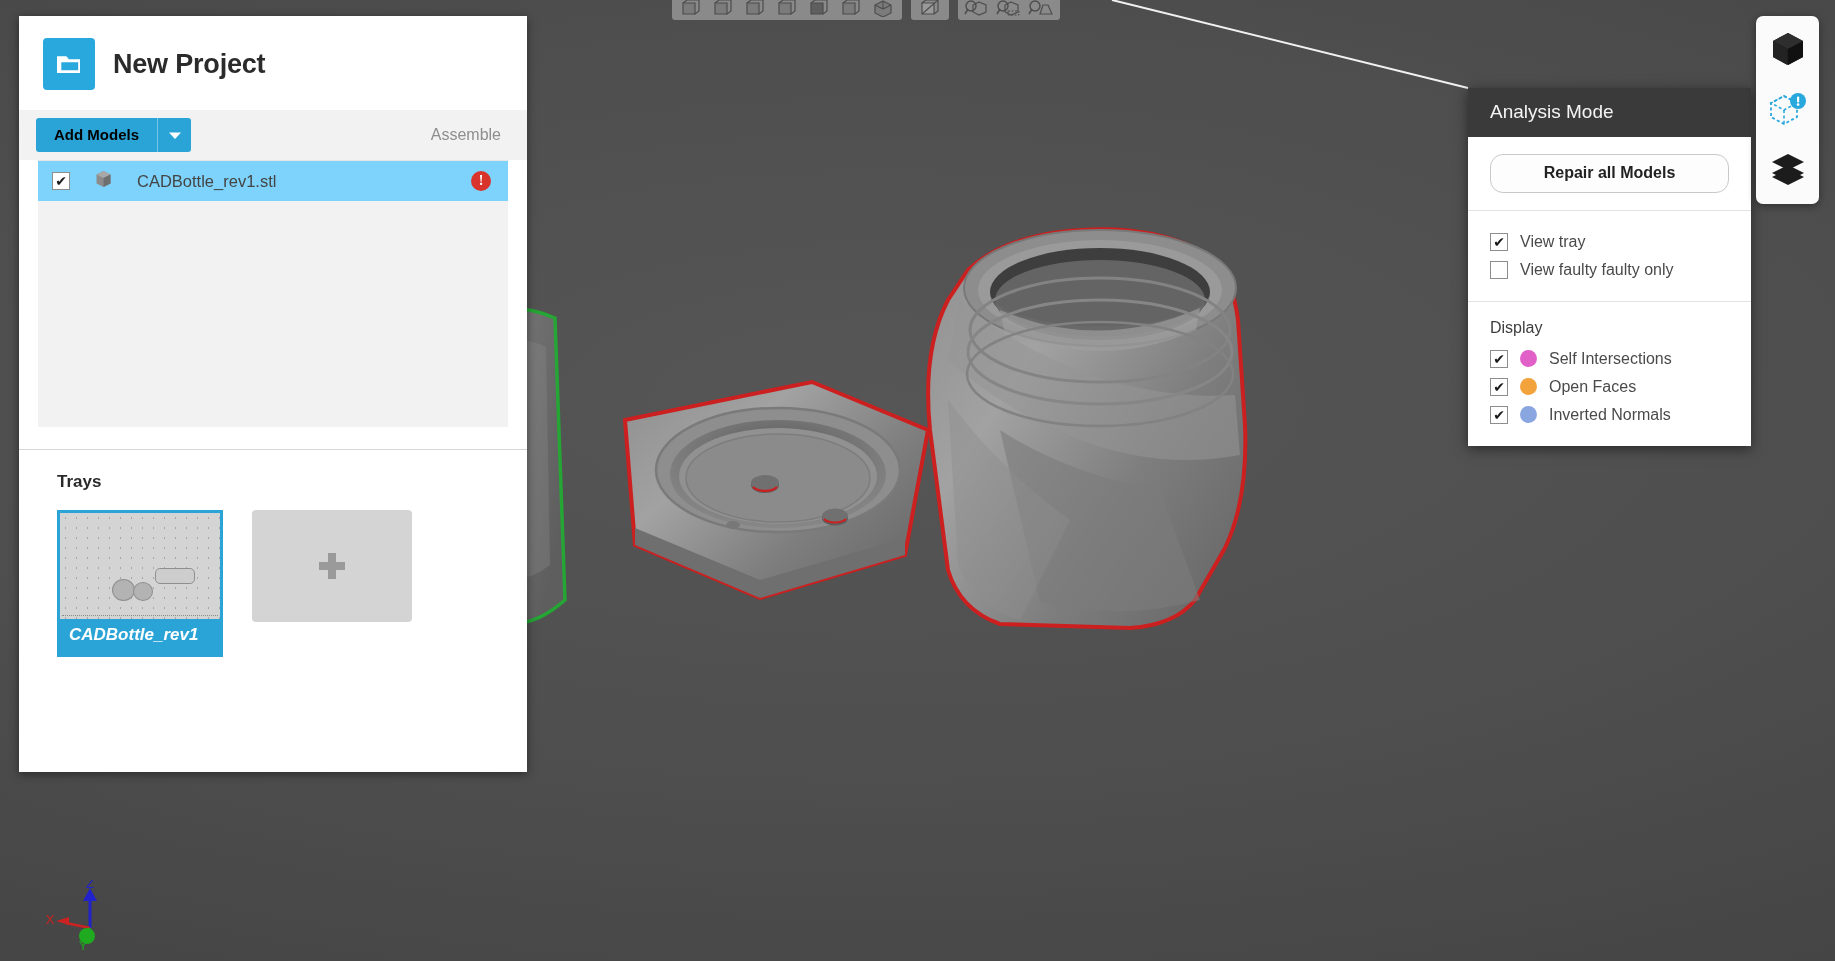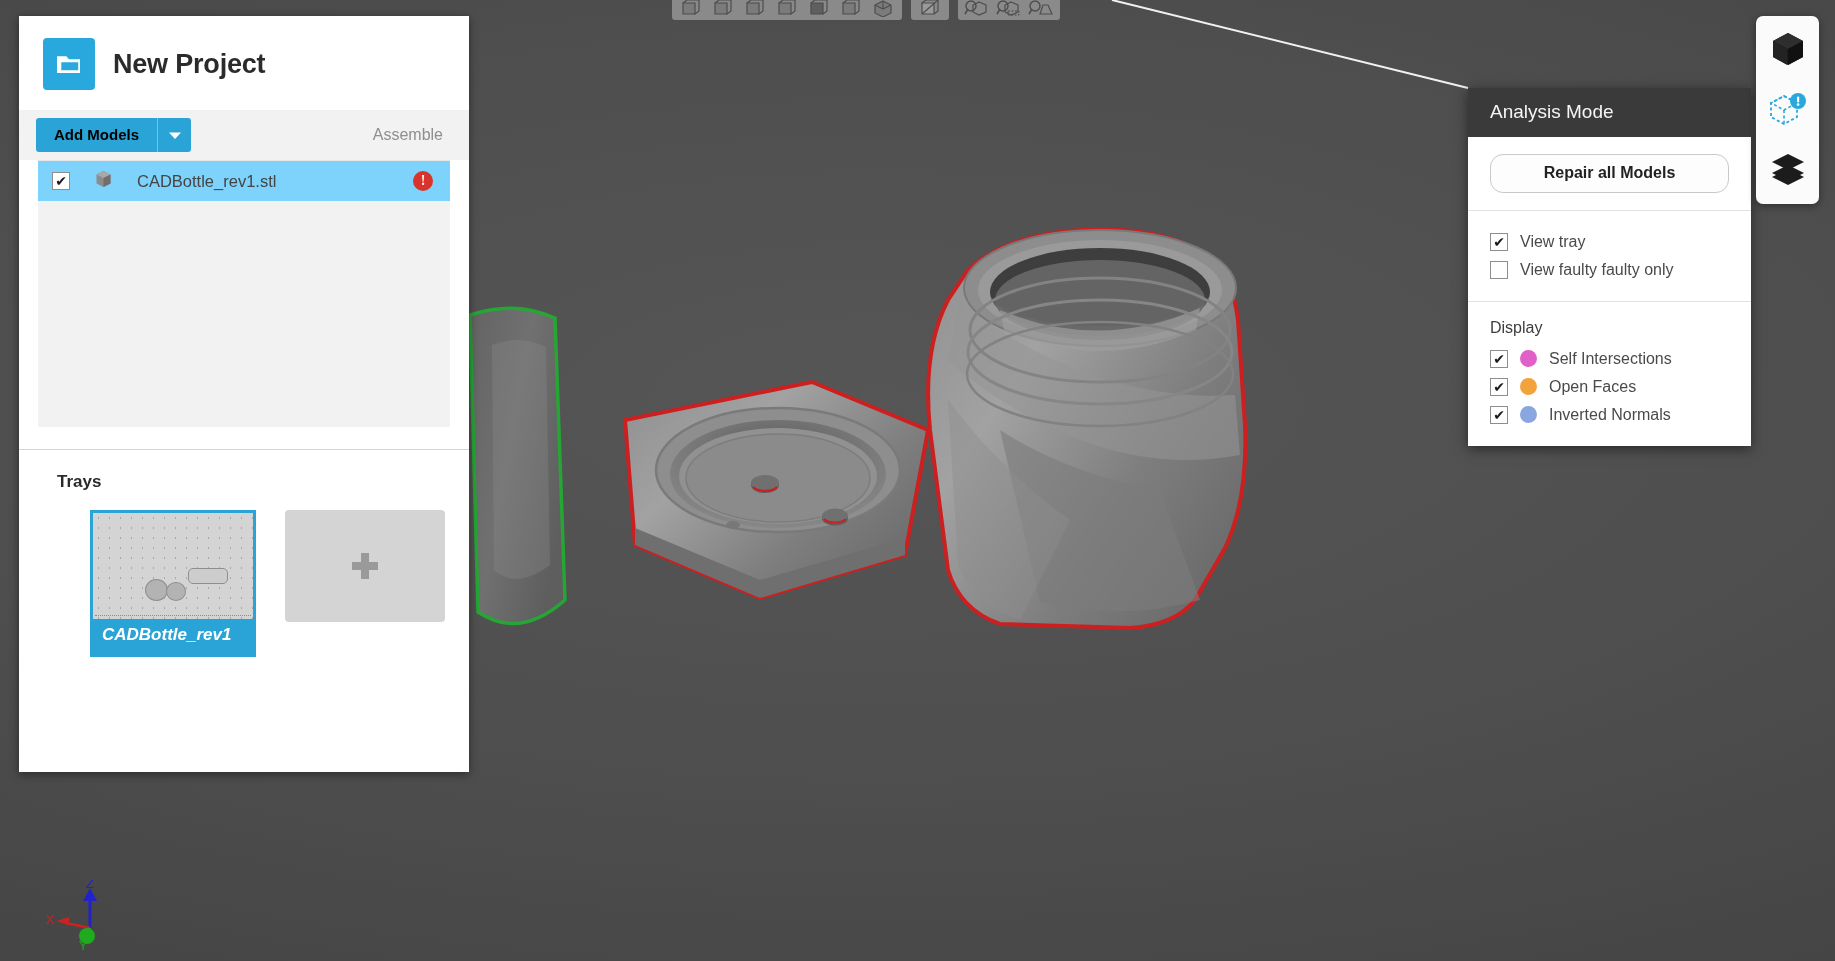--- a/index.html
+++ b/index.html
@@ -35,21 +35,21 @@
   }
   .tb-btn {
     width: 30px; height: 22px;
     display: flex; align-items: center; justify-content: center;
   }
   .tb-btn svg { display: block; }
 
   
   #project-panel {
     position: absolute; left: 19px; top: 16px;
-    width: 450px; height: 756px;
+    width: 508px; height: 756px;
     background: #ffffff;
     box-shadow: 0 2px 9px rgba(0,0,0,.45);
     z-index: 20;
     display: flex; flex-direction: column;
   }
   #project-header {
     display: flex; align-items: center; gap: 18px;
     padding: 22px 24px 20px 24px;
   }
   #project-icon {
@@ -111,21 +111,21 @@
     font-size: 14px; font-weight: bold; line-height: 20px;
     text-align: center; flex: 0 0 auto;
     font-family: "Liberation Serif", serif;
   }
   #trays-section {
     border-top: 1px solid #d6d6d6;
     padding: 22px 24px 0 38px;
     margin-top: 22px;
   }
   #trays-title { font-size: 17px; font-weight: bold; color: #2b2b2b; margin-bottom: 18px; }
-  #trays-row { display: flex; gap: 29px; align-items: flex-start; justify-content: flex-end; }
+  #trays-row { display: flex; gap: 29px; align-items: flex-start; }
   .tray-card {
     width: 166px; border: 3px solid transparent;
     cursor: pointer; background: transparent;
   }
   .tray-card.selected { border-color: #2aa4d6; }
   .tray-thumb {
     height: 106px; position: relative; overflow: hidden;
     background: #d4d4d4;
     background-image: radial-gradient(#a8a8a8 0.7px, transparent 0.8px);
     background-size: 11px 10px;

